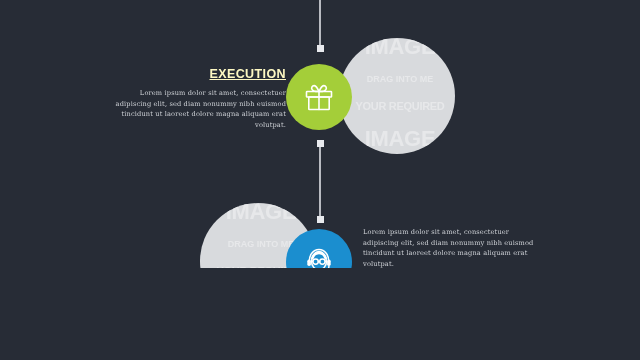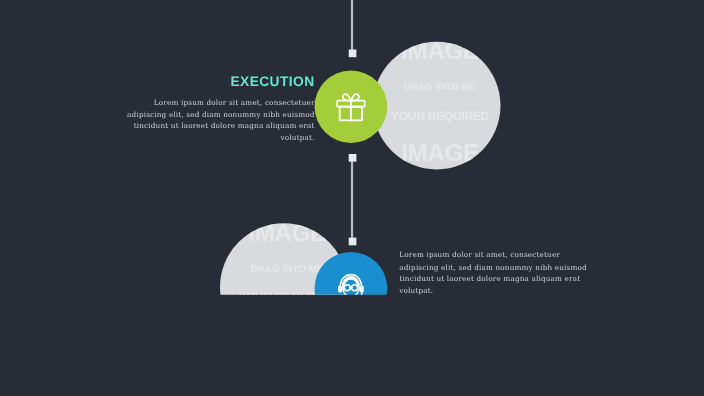--- a/index.html
+++ b/index.html
@@ -85,21 +85,21 @@
   .block{ position:absolute; }
   .block.exec{ left:108px; top:66px; width:178px; text-align:right; }
   .block.mon { left:363px; top:222px; width:180px; text-align:left; }
 
   .heading{
     font-size:12.5px;
     font-weight:bold;
     letter-spacing:0.4px;
     line-height:1.35;
   }
-  .heading.green{ color:#5eead4; }
+  .heading.green{ color:#fef9c3;text-decoration:underline; }
   .heading.blue { color:#1b8ecf; }
 
   .body-text{
     margin-top:5px;
     font-family:"DejaVu Serif", serif;
     font-size:6.6px;
     line-height:1.62;
     color:#cfd2d7;
     letter-spacing:0.15px;
   }

